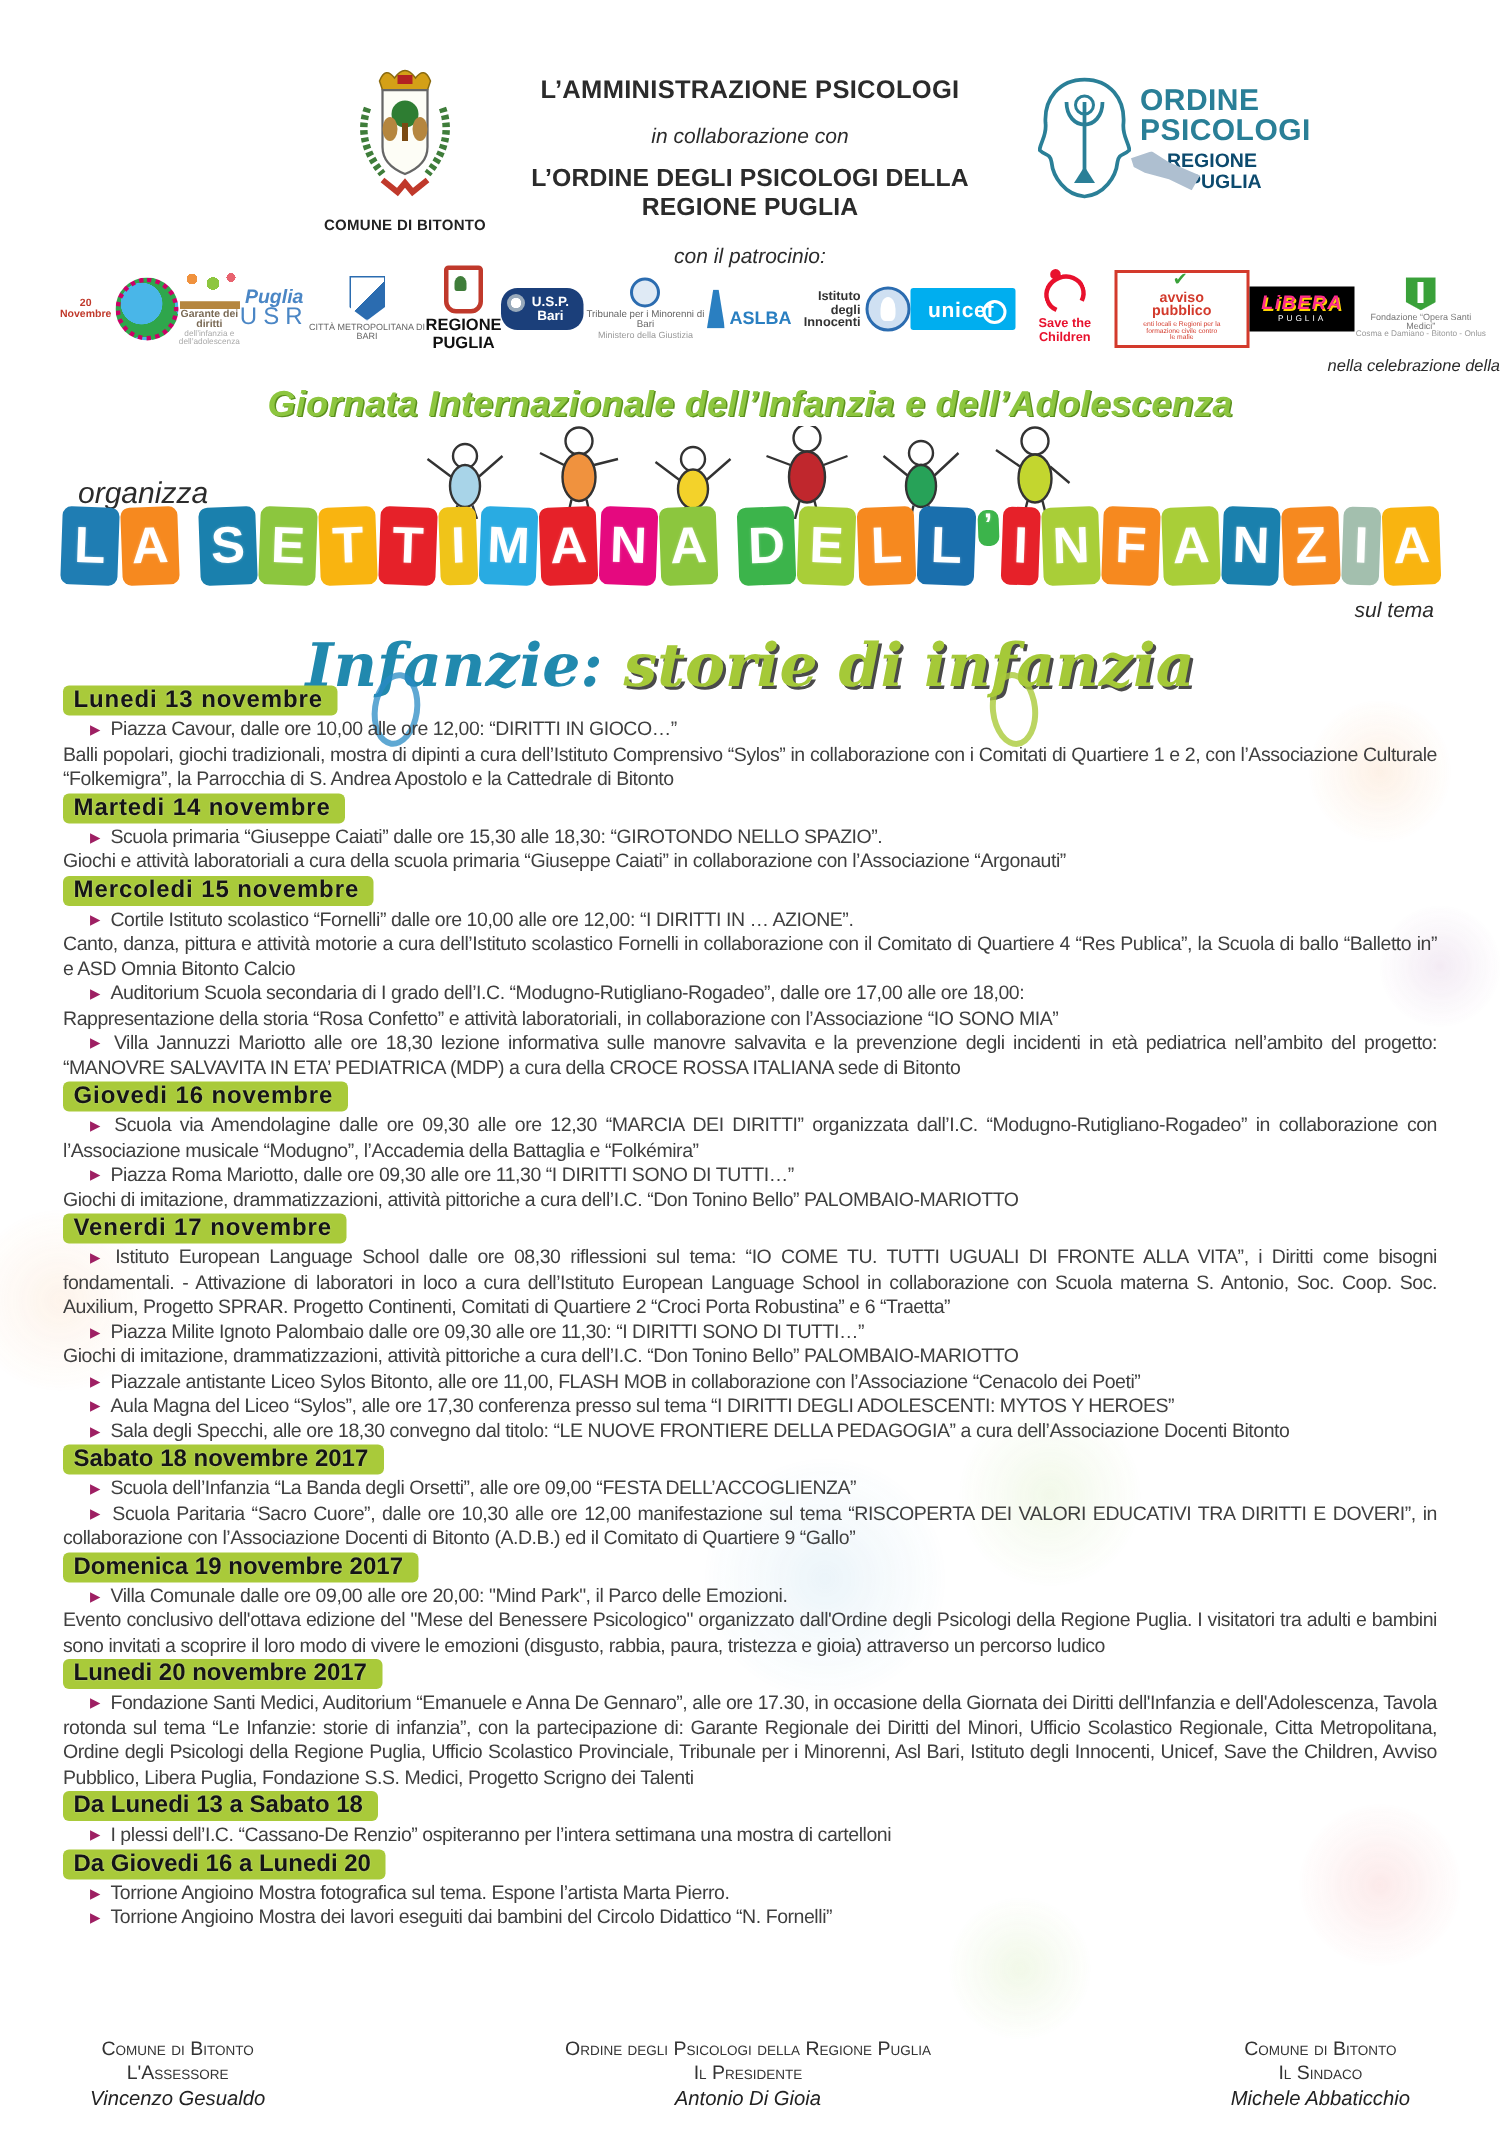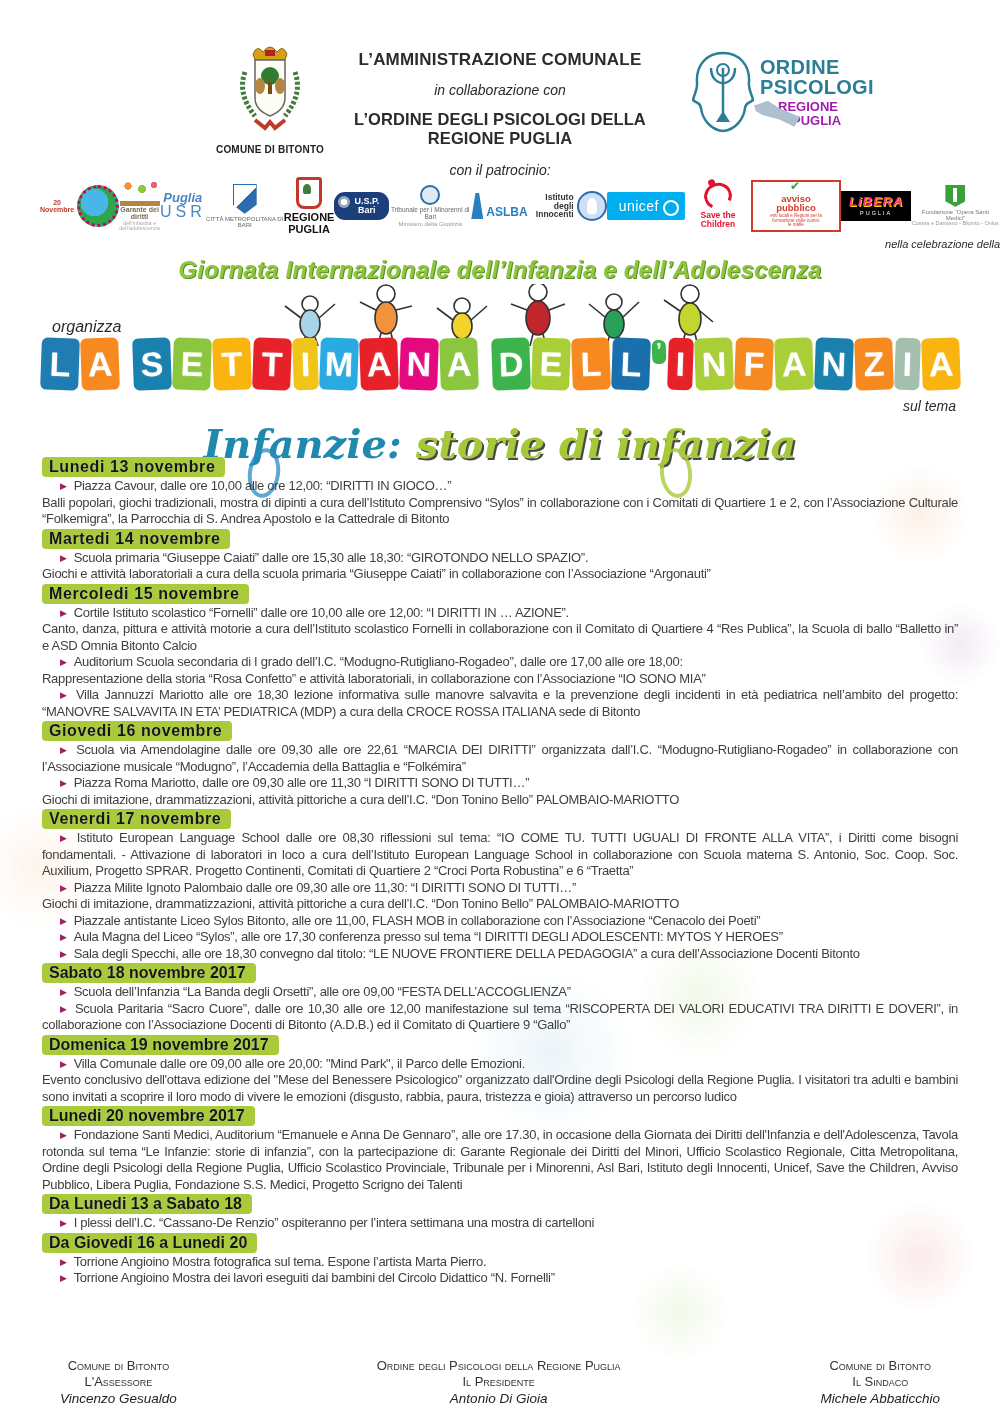--- a/index.html
+++ b/index.html
@@ -12,21 +12,21 @@
   .crest-label{font-size:10px;font-weight:bold;color:#222;margin-top:2px;letter-spacing:.2px;}
   .hdr-center{position:absolute;left:320px;top:8px;width:360px;text-align:center;color:#2b2b2b;}
   .hdr-line1{font-size:17px;font-weight:bold;letter-spacing:.2px;}
   .hdr-collab{font-size:14px;font-style:italic;margin-top:12px;}
   .hdr-line2{font-size:16.5px;font-weight:bold;margin-top:12px;letter-spacing:.1px;}
   .hdr-patro{font-size:14px;font-style:italic;margin-top:14px;}
   .psi-wrap{position:absolute;left:692px;top:8px;width:200px;display:flex;align-items:center;}
   .psi-text{margin-left:6px;color:#2a7f97;line-height:1;}
   .psi-big{font-size:20px;font-weight:900;letter-spacing:.3px;}
   .psi-small-wrap{position:relative;margin-top:3px;padding-left:18px;}
-  .psi-small{font-size:13px;font-weight:900;color:#a21caf;line-height:1.05;}
+  .psi-small{font-size:13px;font-weight:900;color:#0c4a6e;line-height:1.05;}
   .puglia-shape{position:absolute;left:-6px;top:1px;width:46px;height:26px;background:#aebfd0;
       clip-path:polygon(0 18%,30% 0,55% 28%,100% 62%,88% 100%,55% 72%,20% 55%,4% 40%);}
 
   
   .logo-strip{position:absolute;top:176px;left:40px;width:920px;height:60px;display:flex;
       align-items:center;justify-content:space-between;}
   .logo-cell{display:flex;flex-direction:column;align-items:center;justify-content:center;text-align:center;line-height:1.05;}
   .logo-icon{flex:none;}
   .logo-sub:empty{display:none;}
   .lk-giornata .logo-label{order:0;color:#c0392b;font-size:7px;font-weight:bold;}
@@ -55,22 +55,22 @@
   .lk-tribunale .logo-icon{width:16px;height:16px;border-radius:50%;border:2px solid #2b6cb0;background:#dfeaf5;}
   .lk-tribunale .logo-label{font-size:6.5px;color:#666;width:82px;margin-top:2px;}
   .lk-tribunale .logo-sub{font-size:6px;color:#999;}
   .lk-asl{flex-direction:row;gap:3px;align-items:flex-end;}
   .lk-asl .logo-icon{width:12px;height:26px;background:#2a7fc1;clip-path:polygon(35% 0,65% 0,100% 100%,0 100%);}
   .lk-asl .logo-label{font-size:12px;font-weight:900;color:#2a7fc1;}
   .lk-innocenti{flex-direction:row;gap:3px;}
   .lk-innocenti .logo-label{order:0;font-size:8.5px;font-weight:900;color:#333;width:46px;text-align:right;}
   .lk-innocenti .logo-icon{order:1;width:26px;height:26px;border-radius:50%;border:2px solid #2b6cb0;background:#cfe0f2;position:relative;}
   .lk-innocenti .logo-icon::after{content:"";position:absolute;left:8px;top:5px;width:10px;height:16px;background:#fff;border-radius:50% 50% 30% 30%;}
-  .lk-unicef .logo-label{background:#00aeef;color:#fff;font-size:14px;font-weight:normal;letter-spacing:.5px;
-      padding:7px 26px 7px 12px;border-radius:2px;position:relative;}
+  .lk-unicef .logo-label{background:#00aeef;color:#fff;font-size:14px;font-weight:bold;letter-spacing:.5px;
+      padding:7px 14px 7px 12px;border-radius:2px;position:relative;}
   .lk-unicef .logo-label::after{content:"";position:absolute;right:6px;top:8px;width:12px;height:12px;border-radius:50%;border:2px solid #fff;}
   .lk-savech .logo-icon{width:22px;height:20px;border:3px solid #e8112d;border-radius:50%;border-bottom-color:transparent;
       transform:rotate(-20deg);position:relative;}
   .lk-savech .logo-icon::before{content:"";position:absolute;left:6px;top:-8px;width:7px;height:7px;border-radius:50%;background:#e8112d;}
   .lk-savech .logo-label{font-size:8.5px;font-weight:900;color:#e8112d;width:66px;margin-top:2px;}
   .lk-avviso{border:2px solid #d33a2c;background:#fff;padding:2px 17px;}
   .lk-avviso .logo-icon{width:12px;height:10px;position:relative;}
   .lk-avviso .logo-icon::before{content:"\2714";position:absolute;left:0;top:-4px;color:#3aa13a;font-size:12px;}
   .lk-avviso .logo-label{font-size:9.5px;font-weight:900;color:#d33a2c;width:52px;line-height:1;}
   .lk-avviso .logo-sub{font-size:4.5px;color:#d33a2c;width:52px;margin-top:1px;}
@@ -86,21 +86,21 @@
   .lk-santimedici .logo-label{font-size:6px;color:#777;width:88px;margin-top:2px;}
   .lk-santimedici .logo-sub{font-size:5.5px;color:#999;}
 
   
   .celebr-intro{position:absolute;top:238px;width:100%;text-align:right;font-size:11px;font-style:italic;color:#2b2b2b;}
   .celebr-title{position:absolute;top:256px;width:100%;text-align:center;font-size:24px;font-weight:900;font-style:italic;
       color:#8dc63f;text-shadow:1px 1px 0 #5a8f1e;letter-spacing:.2px;}
 
   
   .kids-row{position:absolute;top:284px;left:0;width:100%;text-align:center;}
-  .organizza{position:absolute;top:318px;left:52px;font-size:16px;font-style:italic;color:#2b2b2b;}
+  .organizza{position:absolute;top:318px;left:52px;font-size:20px;font-style:italic;color:#2b2b2b;}
 
   
   .title-row{position:absolute;top:338px;left:15px;width:970px;display:flex;align-items:center;justify-content:center;}
   .tile{display:inline-block;width:38px;height:52px;margin:0 1px;border-radius:6px;color:#fff;
       font-weight:900;font-size:34px;line-height:52px;text-align:center;
       text-shadow:0 0 2px rgba(255,255,255,.35);}
   .tile.narrow{width:25px;}
   .tile.small{width:14px;height:24px;font-size:20px;line-height:20px;align-self:flex-start;margin-top:2px;}
   .tile-space{display:inline-block;width:12px;}
   .sul-tema{position:absolute;top:398px;right:44px;font-size:14px;font-style:italic;color:#2b2b2b;}
@@ -153,21 +153,21 @@
         <rect x="37" y="40" width="4" height="12" fill="#7a4a12"></rect>
         <ellipse cx="29" cy="44" rx="5" ry="8" fill="#b5863f"></ellipse>
         <ellipse cx="49" cy="44" rx="5" ry="8" fill="#b5863f"></ellipse>
         <path d="M14 30 q-8 22 10 44" fill="none" stroke="#3f7d3a" stroke-width="5" stroke-dasharray="3 2"></path>
         <path d="M64 30 q8 22 -10 44" fill="none" stroke="#3f7d3a" stroke-width="5" stroke-dasharray="3 2"></path>
         <path d="M24 78 l10 8 l5 -6 l5 6 l10 -8" fill="none" stroke="#c0392b" stroke-width="4"></path>
       </svg>
       <div class="crest-label">COMUNE DI BITONTO</div>
     </div>
     <div class="hdr-center">
-      <div class="hdr-line1">L’AMMINISTRAZIONE COMUNALE</div>
+      <div class="hdr-line1">L’AMMINISTRAZIONE PSICOLOGI</div>
       <div class="hdr-collab">in collaborazione con</div>
       <div class="hdr-line2">L’ORDINE DEGLI PSICOLOGI DELLA REGIONE PUGLIA</div>
       <div class="hdr-patro">con il patrocinio:</div>
     </div>
     <div class="psi-wrap">
       <svg width="62" height="84" viewBox="0 0 62 84">
         <path d="M31 3 C14 3 4 16 5 32 C6 40 2 44 1 50 C5 54 8 52 9 58 C10 68 18 80 31 81 C44 80 52 68 53 58 C54 52 57 54 61 50 C60 44 56 40 57 32 C58 16 48 3 31 3 Z" fill="none" stroke="#2a7f97" stroke-width="2.5"></path>
         <line x1="31" y1="18" x2="31" y2="66" stroke="#2a7f97" stroke-width="2.5"></line>
         <path d="M19 18 C19 38 43 38 43 18" fill="none" stroke="#2a7f97" stroke-width="2.5"></path>
         <circle cx="31" cy="20" r="6" fill="none" stroke="#2a7f97" stroke-width="2"></circle>
@@ -364,21 +364,21 @@
           <p class="item"><span class="arrow">▶</span><span class="item-text">Cortile Istituto scolastico “Fornelli” dalle ore 10,00 alle ore 12,00: “I DIRITTI IN … AZIONE”.</span></p>
           <p class="item"><span class="item-text">Canto, danza, pittura e attività motorie a cura dell’Istituto scolastico Fornelli in collaborazione con il Comitato di Quartiere 4 “Res Publica”, la Scuola di ballo “Balletto in” e ASD Omnia Bitonto Calcio</span></p>
           <p class="item"><span class="arrow">▶</span><span class="item-text">Auditorium Scuola secondaria di I grado dell’I.C. “Modugno-Rutigliano-Rogadeo”, dalle ore 17,00 alle ore 18,00:</span></p>
           <p class="item"><span class="item-text">Rappresentazione della storia “Rosa Confetto” e attività laboratoriali, in collaborazione con l’Associazione “IO SONO MIA”</span></p>
           <p class="item"><span class="arrow">▶</span><span class="item-text">Villa Jannuzzi Mariotto alle ore 18,30 lezione informativa sulle manovre salvavita e la prevenzione degli incidenti in età pediatrica nell’ambito del progetto: “MANOVRE SALVAVITA IN ETA’ PEDIATRICA (MDP) a cura della CROCE ROSSA ITALIANA sede di Bitonto</span></p>
         </div>
   </section>
       <section class="day">
     <div><span class="day-pill comic">Giovedi 16 novembre</span></div>
     <div class="day-items">
-          <p class="item"><span class="arrow">▶</span><span class="item-text">Scuola via Amendolagine dalle ore 09,30 alle ore 22,61 “MARCIA DEI DIRITTI” organizzata dall’I.C. “Modugno-Rutigliano-Rogadeo” in collaborazione con l’Associazione musicale “Modugno”, l’Accademia della Battaglia e “Folkémira”</span></p>
+          <p class="item"><span class="arrow">▶</span><span class="item-text">Scuola via Amendolagine dalle ore 09,30 alle ore 12,30 “MARCIA DEI DIRITTI” organizzata dall’I.C. “Modugno-Rutigliano-Rogadeo” in collaborazione con l’Associazione musicale “Modugno”, l’Accademia della Battaglia e “Folkémira”</span></p>
           <p class="item"><span class="arrow">▶</span><span class="item-text">Piazza Roma Mariotto, dalle ore 09,30 alle ore 11,30 “I DIRITTI SONO DI TUTTI…”</span></p>
           <p class="item"><span class="item-text">Giochi di imitazione, drammatizzazioni, attività pittoriche a cura dell’I.C. “Don Tonino Bello” PALOMBAIO-MARIOTTO</span></p>
         </div>
   </section>
       <section class="day">
     <div><span class="day-pill comic">Venerdi 17 novembre</span></div>
     <div class="day-items">
           <p class="item"><span class="arrow">▶</span><span class="item-text">Istituto European Language School dalle ore 08,30 riflessioni sul tema: “IO COME TU. TUTTI UGUALI DI FRONTE ALLA VITA”, i Diritti come bisogni fondamentali. - Attivazione di laboratori in loco a cura dell’Istituto European Language School in collaborazione con Scuola materna S. Antonio, Soc. Coop. Soc. Auxilium, Progetto SPRAR. Progetto Continenti, Comitati di Quartiere 2 “Croci Porta Robustina” e 6 “Traetta”</span></p>
           <p class="item"><span class="arrow">▶</span><span class="item-text">Piazza Milite Ignoto Palombaio dalle ore 09,30 alle ore 11,30: “I DIRITTI SONO DI TUTTI…”</span></p>
           <p class="item"><span class="item-text">Giochi di imitazione, drammatizzazioni, attività pittoriche a cura dell’I.C. “Don Tonino Bello” PALOMBAIO-MARIOTTO</span></p>

